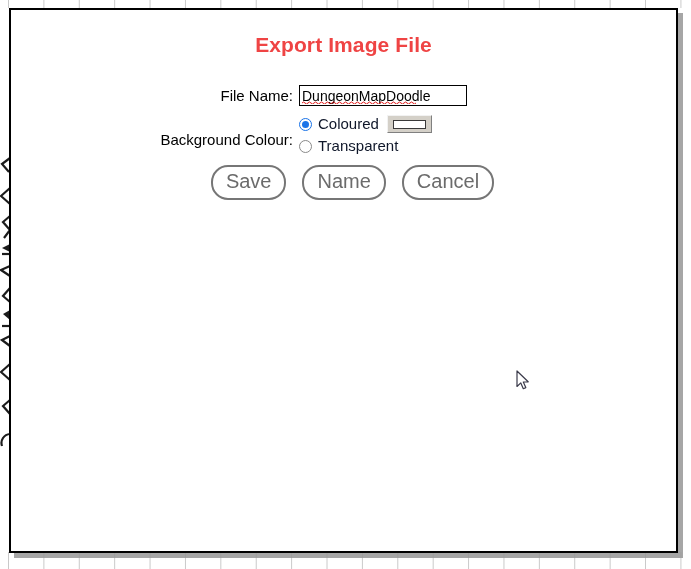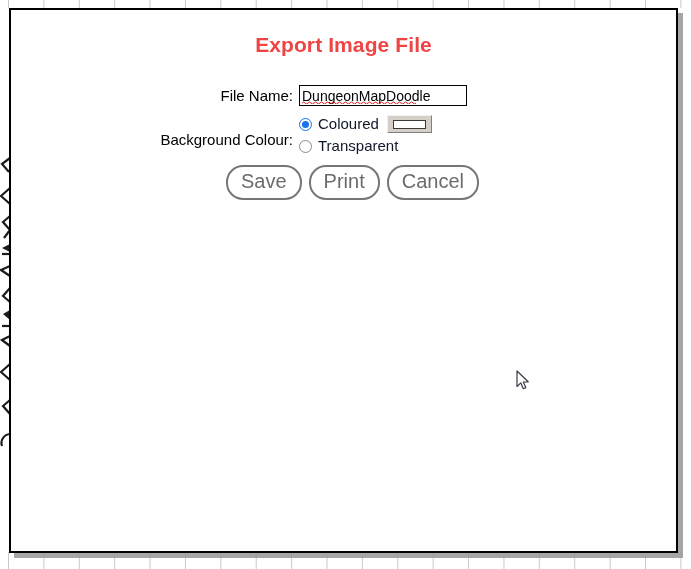--- a/index.html
+++ b/index.html
@@ -184,21 +184,21 @@
   
   #filetype-row { margin-bottom: 4px; }
   .filetype-options { display: flex; align-items: center; }
   .filetype-options .radio-line { margin-right: 11px; }
   .filetype-options .radio-line:last-child { margin-right: 0; }
 
   
   #button-row {
     display: flex;
     justify-content: center;
-    gap: 7px;
+    gap: 16px;
     margin-top: 9px;
     padding-left: 18px;
   }
   .dlg-button {
     font-family: "Liberation Sans", sans-serif;
     font-size: 20px;
     color: #6b6b6b;
     background: #ffffff;
     border: 2.5px solid #767676;
     border-radius: 17px;
@@ -282,21 +282,21 @@
             <span class="radio-text">Transparent</span>
           </div>
 
         </div>
       </div>
     </div>
 
 
     <div id="button-row">
       <button class="dlg-button">Save</button>
-      <button class="dlg-button">Print</button>
+      <button class="dlg-button">Name</button>
       <button class="dlg-button">Cancel</button>
     </div>
 
   </div>
 </div>
 
 <div id="mouse-cursor">
   <svg width="16" height="22" viewBox="0 0 16 22" xmlns="http://www.w3.org/2000/svg">
     <path d="M1 1 L1 16.5 L4.8 12.9 L7.3 18.7 L9.8 17.6 L7.3 12 L12.2 11.8 Z" fill="#ffffff" stroke="#3a3a4a" stroke-width="1.2" stroke-linejoin="round"></path>
   </svg>

